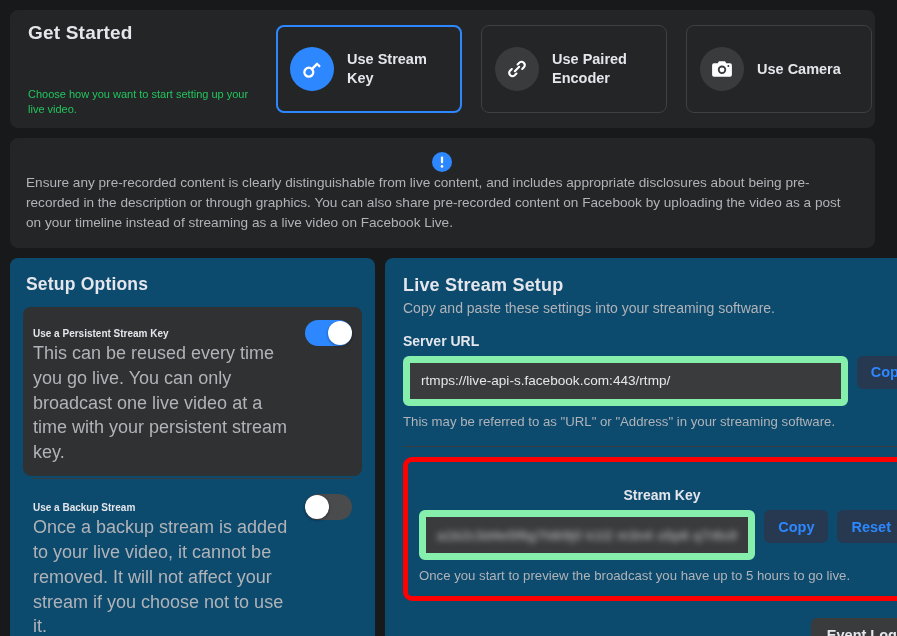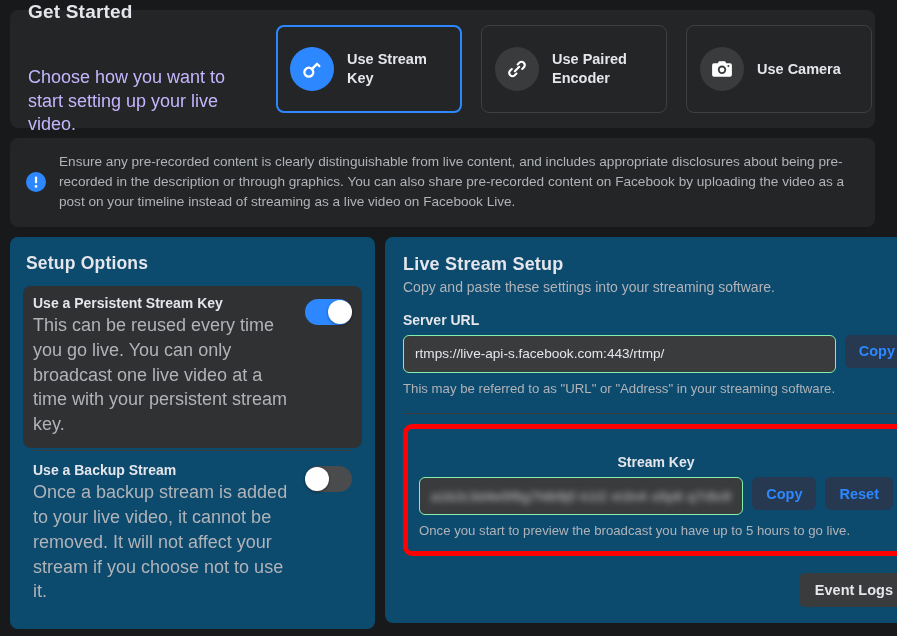--- a/index.html
+++ b/index.html
@@ -17,21 +17,21 @@
     background: #242526;
     border-radius: 8px;
     height: 118px;
     display: flex;
     align-items: center;
     padding: 0 18px;
     gap: 0;
   }
   .gs-text { width: 230px; flex: 0 0 230px; }
   .gs-title { font-size: 19px; font-weight: bold; color: #e4e6eb; margin-bottom: 3px; letter-spacing: .2px; }
-  .gs-sub { font-size: 18px; color: #c4b5fd; line-height: 1.32; margin-top: 43px; }
+  .gs-sub { font-size: 11px; color: #22c55e; line-height: 1.32; margin-top: 43px; }
 
   .gs-options { display: flex; gap: 19px; margin-left: 18px; }
   .opt-card {
     width: 186px; height: 88px;
     border-radius: 8px;
     background: #242526;
     border: 1px solid #3e4042;
     display: flex; align-items: center;
     padding: 0 13px;
     gap: 13px;
@@ -50,22 +50,23 @@
   .opt-icon.blue { background: #2d88ff; }
   .opt-label { font-size: 14.5px; font-weight: bold; color: #e4e6eb; line-height: 1.28; }
 
   
   .notice {
     margin-top: 10px;
     background: #242526;
     border-radius: 8px;
     padding: 14px 18px 15px 16px;
     display: flex;
-    gap: 13px;
+    gap: 1px;
     align-items: center;
+    flex-direction: column;
   }
   .notice-icon { flex: 0 0 20px; width: 20px; height: 20px; }
   .notice-text { font-size: 13.6px; color: #b0b3b8; line-height: 1.47; }
 
   
   .cols { display: flex; gap: 10px; margin-top: 10px; align-items: flex-start; }
   .col-left { width: 365px; flex: 0 0 365px; }
   .col-right { flex: 1; }
 
   .panel { background: #0c4a6e; border-radius: 8px; }
@@ -74,21 +75,21 @@
   .setup { padding: 16px 13px 14px 13px; }
   .panel-title { font-size: 17.5px; font-weight: bold; color: #e4e6eb; letter-spacing: .2px; }
   .setup .panel-title { margin-bottom: 12px; margin-left: 3px; }
   .opt-row {
     display: flex; align-items: flex-start; gap: 10px;
     padding: 9px 10px 11px 10px;
     border-radius: 8px;
   }
   .opt-row.highlight { background: #303132; }
   .opt-row-body { flex: 1; }
-  .opt-row-title { font-size: 14px; font-weight: bold; color: #e4e6eb; margin-bottom: 2px; }
+  .opt-row-title { font-size: 10px; font-weight: bold; color: #e4e6eb; margin-bottom: 2px; margin-top: 12px; }
   .opt-row-desc { font-size: 18px; color: #b0b3b8; line-height: 1.38; }
   .divider-row { height: 1px; background: #3a3b3c; margin: 2px 10px; }
 
   .toggle { width: 47px; height: 26px; border-radius: 13px; position: relative; flex: 0 0 47px; margin-top: 4px; cursor: pointer; }
   .toggle.on { background: #2d88ff; }
   .toggle.off { background: #4a4b4d; }
   .knob { position: absolute; top: 50%; transform: translateY(-50%); width: 24px; height: 24px; border-radius: 50%; background: #fff; box-shadow: 0 1px 3px rgba(0,0,0,.4); }
   .toggle.on .knob { right: 0px; }
   .toggle.off .knob { left: 0px; }
 
@@ -101,21 +102,21 @@
 
   
   .live-setup { padding: 17px 18px 16px 18px; min-height: 382px; position: relative; }
   .ls-title { font-size: 18px; font-weight: bold; color: #e4e6eb; letter-spacing: .2px; }
   .ls-sub { font-size: 14px; color: #b0b3b8; margin-top: 4px; }
   .field-label { font-size: 14px; font-weight: bold; color: #e4e6eb; margin-top: 17px; margin-bottom: 7px; }
   .field-row { display: flex; gap: 9px; align-items: stretch; }
   .text-input {
     flex: 1;
     background: #3a3b3c;
-    border: 1px solid #86efac;
+    border: 7px solid #86efac;
     border-radius: 6px;
     height: 33px;
     display: flex; align-items: center;
     padding: 18px 11px;
     font-size: 13.6px;
     color: #e4e6eb;
     overflow: hidden; white-space: nowrap;
   }
   .btn-blue {
     background: #263951;

